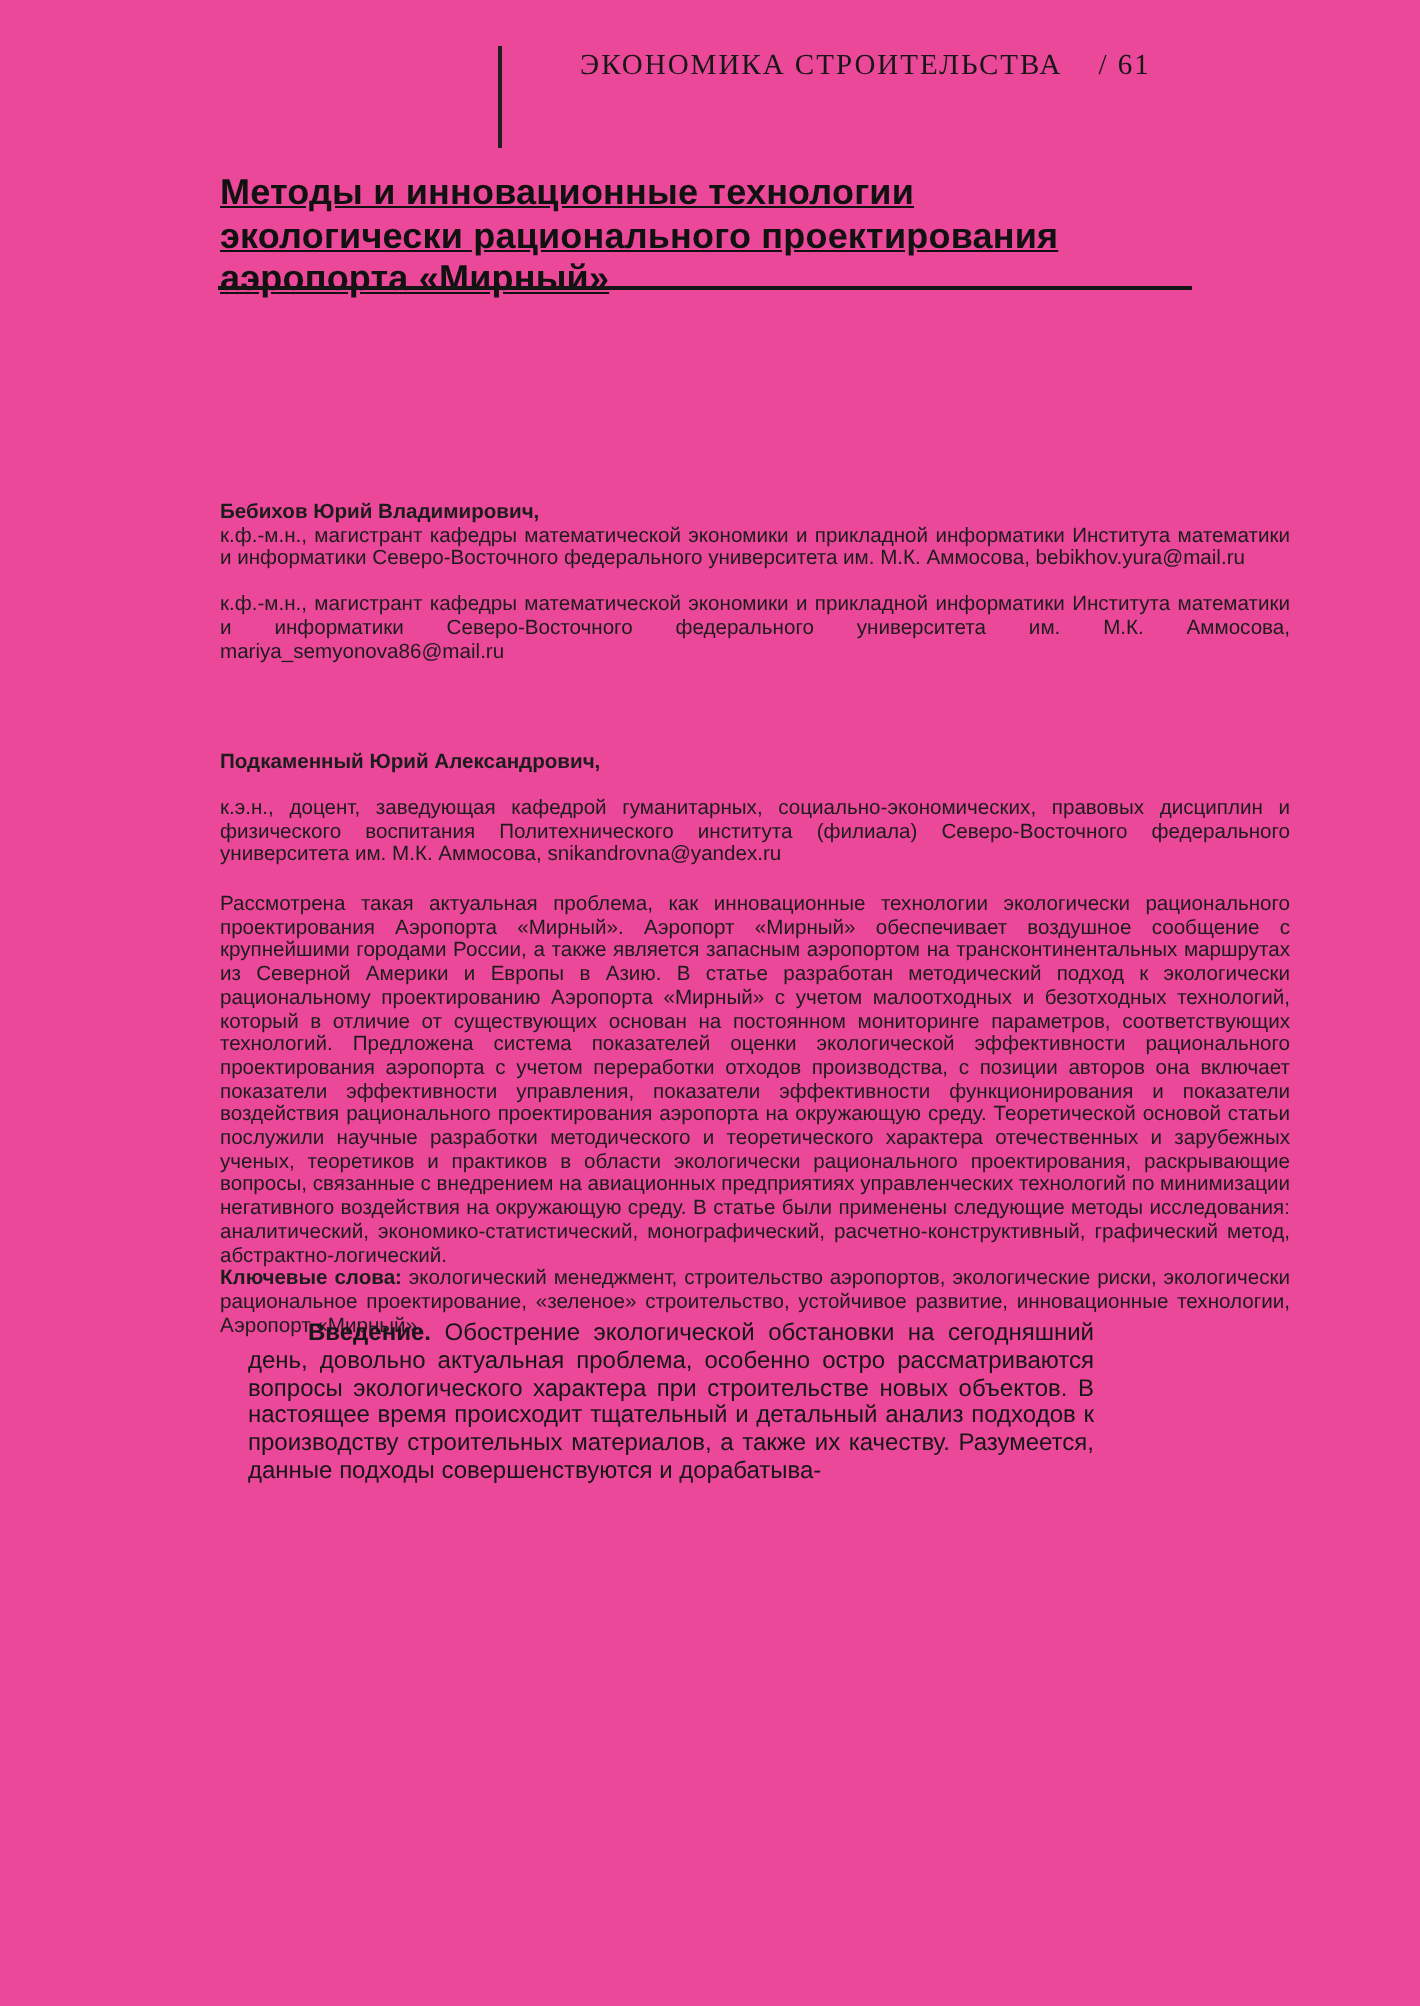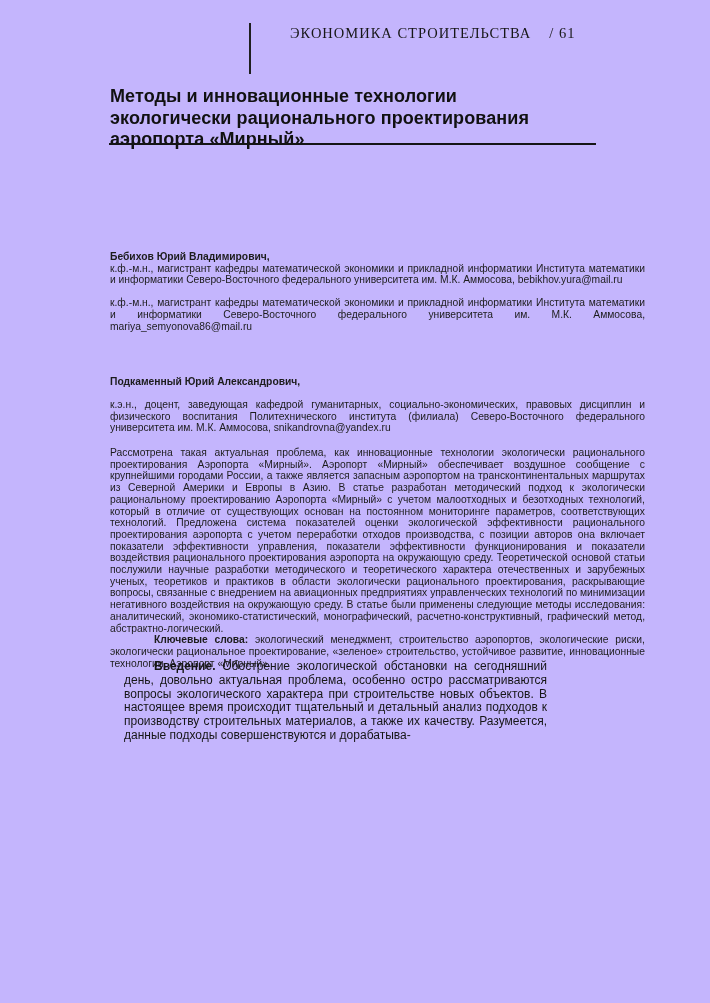--- a/index.html
+++ b/index.html
@@ -4,57 +4,57 @@
 <style>
   html, body { margin: 0; padding: 0; }
   body {
     width: 710px; height: 1003px;
     background: #ffffff;
     font-family: "Liberation Sans", sans-serif;
     color: #1a1a1a;
     position: relative;
     overflow: hidden;
   }
-  .page { position: absolute; inset: 0; background: #c4b5fd; }
+  .page { position: absolute; inset: 0; background: #ec4899; }
 
   
   .header-vline {
     position: absolute; left: 249px; top: 23px;
     width: 2px; height: 51px; background: #1f1f1f;
   }
   .running-head {
     position: absolute; left: 290px; top: 25px;
     display: flex; gap: 18px; align-items: baseline;
     font-family: "Liberation Serif", serif;
     font-size: 14.5px; letter-spacing: 1px; color: #171717;
     white-space: nowrap;
   }
 
   
   .article-title {
     position: absolute; left: 110px; top: 74px; width: 465px;
     font-size: 18px; font-weight: bold; line-height: 21.5px;
-    letter-spacing: 0.1px; color: #111;
+    letter-spacing: 0.1px; color: #111; text-decoration: underline;
   }
   .title-rule {
     position: absolute; left: 109px; top: 143px;
     width: 487px; height: 2px; background: #151515;
   }
 
   
   .meta-column {
     position: absolute; left: 110px; top: 207px; width: 535px;
     font-size: 10.3px; line-height: 11.7px; text-align: justify;
     color: #1c1c1c;
   }
   .author-block { margin: 0 0 11px 0; }
   .author-name { font-weight: bold; margin-top: 44px; }
   .abstract { margin-top: 13px; }
   .keywords { margin: 0; }
-  .kw-label { font-weight: bold; margin-left: 44px; }
+  .kw-label { font-weight: bold; }
 
   
   .body-column {
     position: absolute; left: 112px; top: 648px; width: 447px;
     font-size: 12px; line-height: 13.8px; text-align: justify;
     color: #161616;
   }
   .body-column p { margin: 12px; text-indent: 30px; }
   .lead-label { font-weight: bold; }
 </style>

